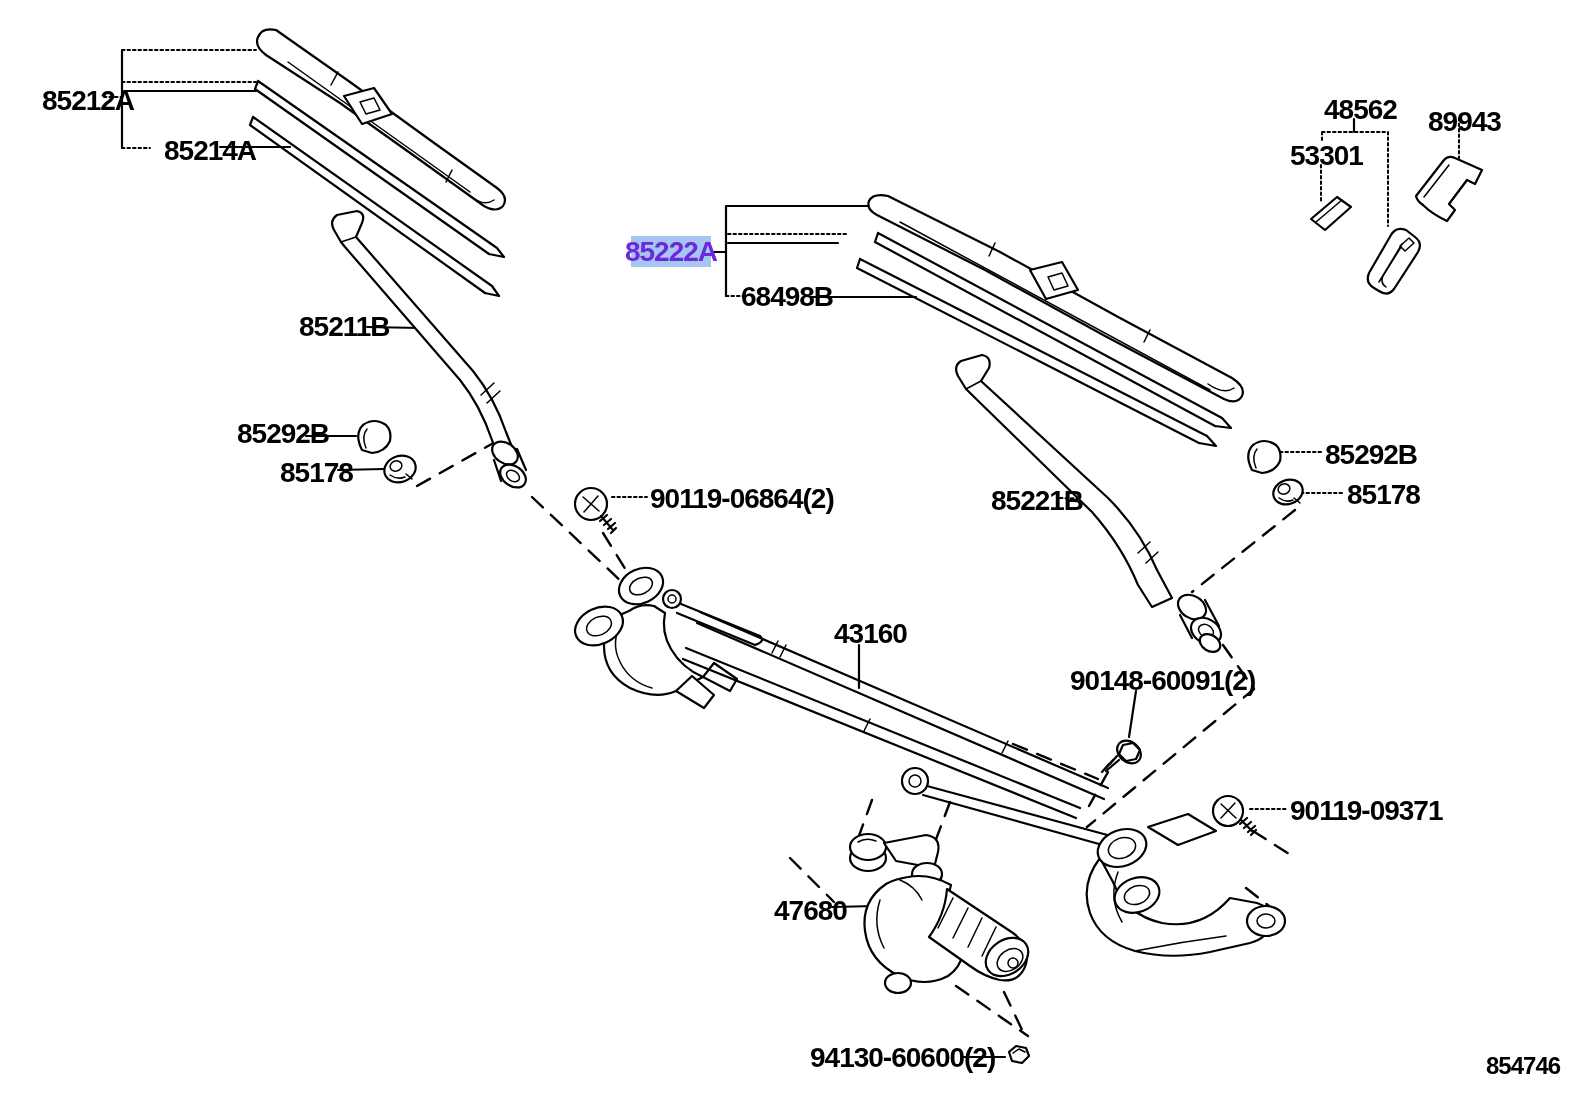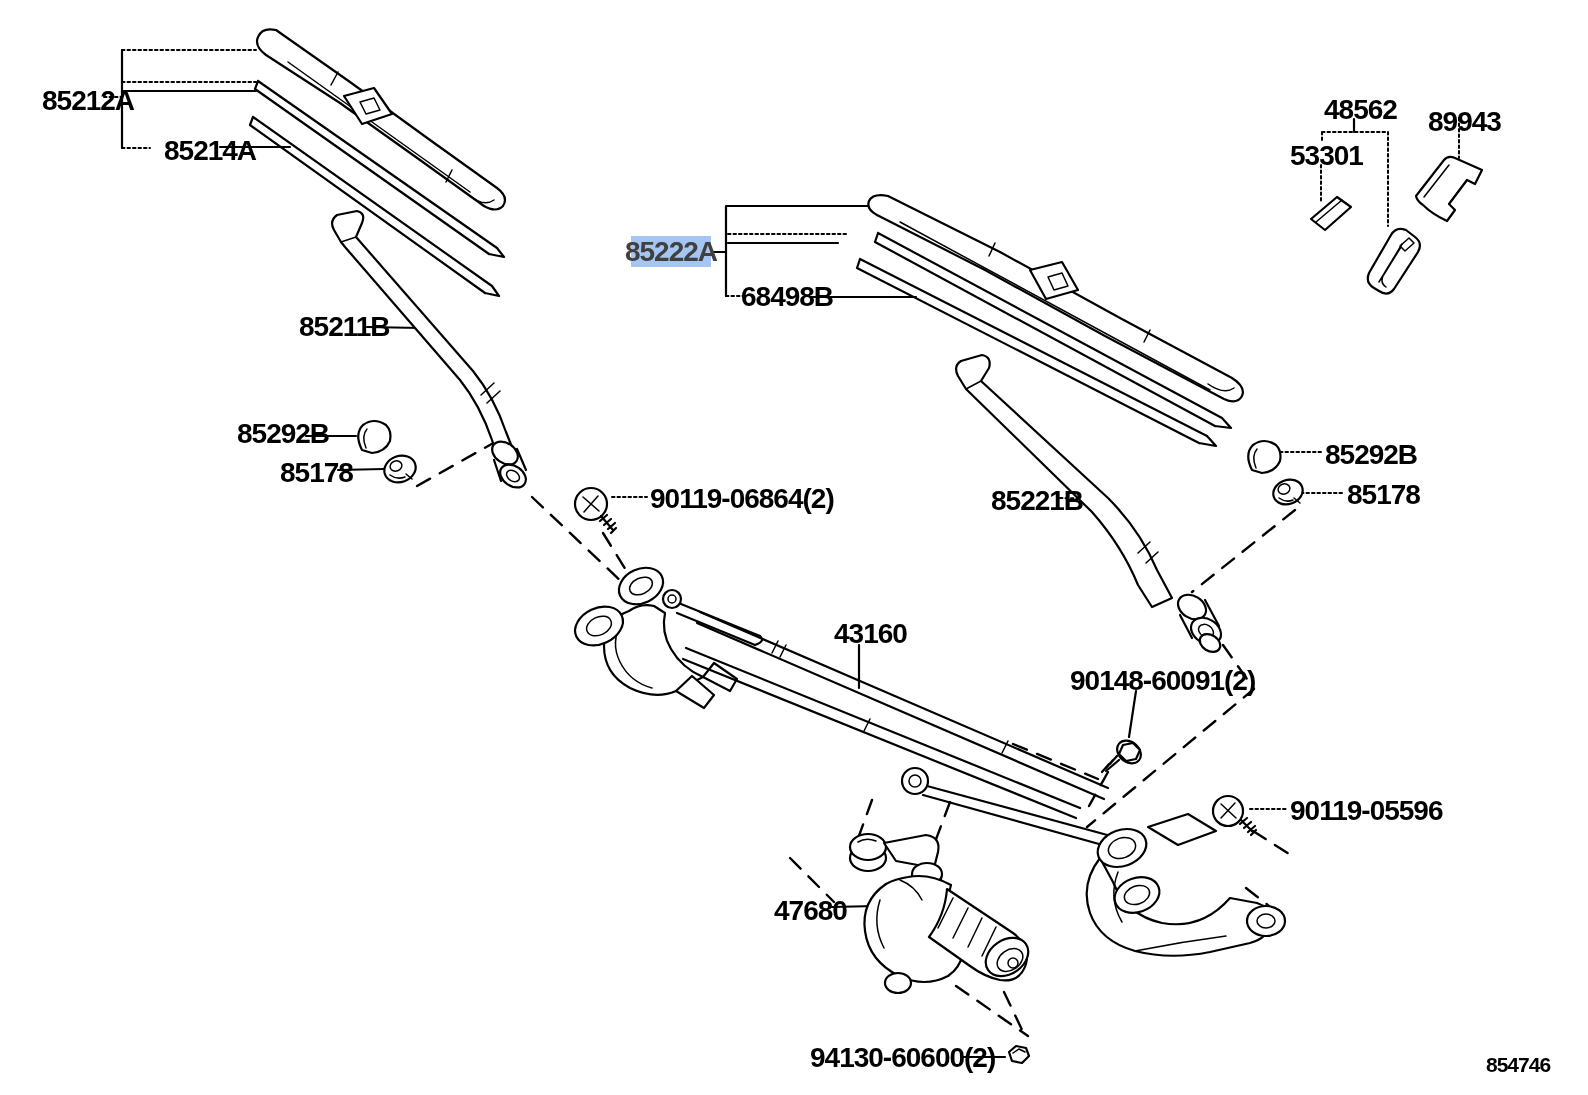--- a/index.html
+++ b/index.html
@@ -8,21 +8,21 @@
   #art{position:absolute;left:0;top:0;}
   .s{fill:none;stroke:#000;stroke-width:2.2;stroke-linecap:round;stroke-linejoin:round;}
   .sw{fill:#fff;stroke:#000;stroke-width:2.2;stroke-linecap:round;stroke-linejoin:round;}
   .thin{stroke-width:1.5;}
   .dot{stroke-dasharray:2.5 3;stroke-width:2;}
   .dash{stroke-dasharray:15 11;stroke-width:2.4;}
   .part-label{position:absolute;font-weight:700;font-size:28px;line-height:1;
               letter-spacing:-1px;color:#000;white-space:nowrap;}
   .part-label--selected{width:80px;height:31px;display:flex;align-items:center;
               justify-content:center;letter-spacing:-1px;}
-  .fig-label{position:absolute;font-weight:700;font-size:21px;line-height:1;
+  .fig-label{position:absolute;font-weight:700;font-size:24px;line-height:1;
               letter-spacing:-1px;color:#000;white-space:nowrap;}
 </style>
 </head>
 <body>
 
 <div id="stage">
 
 <svg id="art" width="1588" height="1095" viewBox="0 0 1588 1095">
 
   <g>
@@ -212,28 +212,28 @@
     <ellipse class="sw" cx="898" cy="983" rx="13" ry="10"></ellipse>
   </g>
 </svg>
 
 <div class="part-label" style="left:42px;top:87px">85212A</div>
 <div class="part-label" style="left:164px;top:137px">85214A</div>
 <div class="part-label" style="left:299px;top:313px">85211B</div>
 <div class="part-label" style="left:237px;top:420px">85292B</div>
 <div class="part-label" style="left:280px;top:459px">85178</div>
 <div class="part-label" style="left:650px;top:485px">90119-06864(2)</div>
-<div class="part-label part-label--selected" style="left: 631px; top: 236px; background: rgb(165, 198, 242); color: #404040;">85222A</div>
+<div class="part-label part-label--selected" style="left: 631px; top: 236px; background: rgb(165, 198, 242); color: #6d28d9;">85222A</div>
 <div class="part-label" style="left:741px;top:283px">68498B</div>
 <div class="part-label" style="left:1324px;top:96px">48562</div>
 <div class="part-label" style="left:1428px;top:108px">89943</div>
 <div class="part-label" style="left:1290px;top:142px">53301</div>
 <div class="part-label" style="left:991px;top:487px">85221B</div>
 <div class="part-label" style="left:1325px;top:441px">85292B</div>
 <div class="part-label" style="left:1347px;top:481px">85178</div>
 <div class="part-label" style="left:834px;top:620px">43160</div>
 <div class="part-label" style="left:1070px;top:667px">90148-60091(2)</div>
-<div class="part-label" style="left:1290px;top:797px">90119-05596</div>
+<div class="part-label" style="left:1290px;top:797px">90119-09371</div>
 <div class="part-label" style="left:774px;top:897px">47680</div>
 <div class="part-label" style="left:810px;top:1044px">94130-60600(2)</div>
 <div class="fig-label" style="left:1486px;top:1054px">854746</div>
 
 </div>
 
 </body></html>

